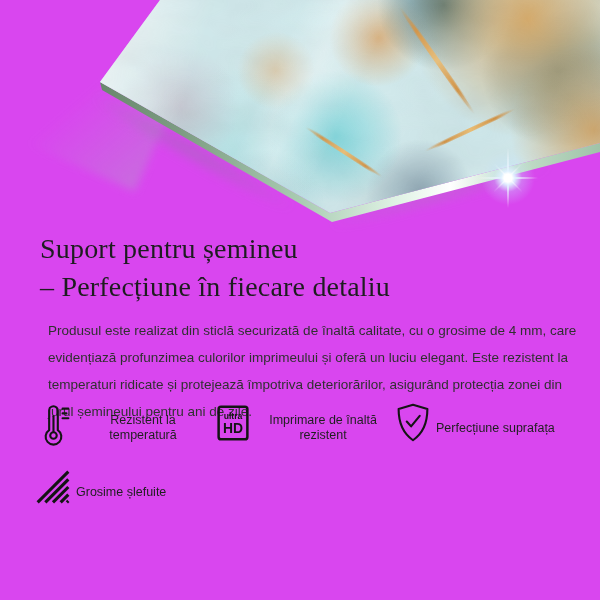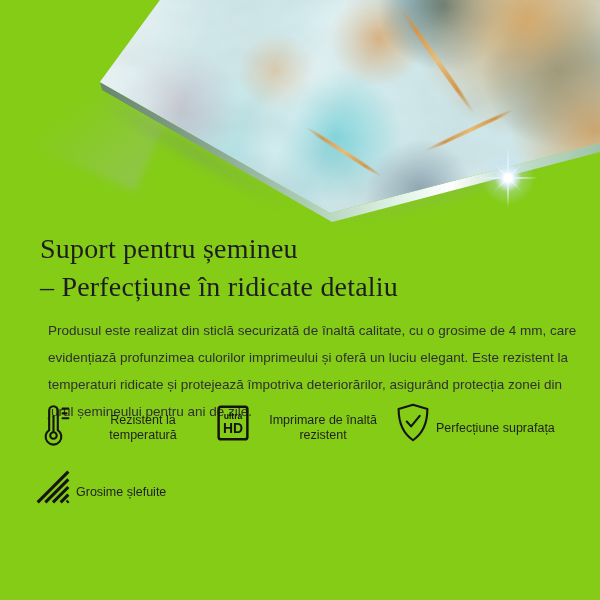--- a/index.html
+++ b/index.html
@@ -1,21 +1,21 @@
 <!DOCTYPE html>
 <html><head>
 <meta charset="utf-8">
 <style>
   html,body { margin:0; padding:0; }
   body {
     width:600px; height:600px; background:#ffffff;
     font-family:"Liberation Sans", sans-serif;
     -webkit-font-smoothing:antialiased;
   }
-  .page { position:relative; width:600px; height:600px; overflow:hidden; background:#84cc16; }
+  .page { position:relative; width:600px; height:600px; overflow:hidden; background:#d946ef; }
 
   
   .hero { position:absolute; left:0; top:0; width:600px; height:236px; }
 
   .under-shadow-left {
     position:absolute; left:96px; top:86px; width:260px; height:28px;
     transform:rotate(29.5deg); transform-origin:left top;
     background:radial-gradient(ellipse 60% 55% at 45% 35%, rgba(120,135,140,.35), rgba(120,135,140,0) 75%);
     filter:blur(5px);
   }
@@ -132,21 +132,21 @@
           <feColorMatrix type="saturate" values="0"></feColorMatrix>
         </filter>
         <rect width="600" height="236" filter="url(#marbleNoise)"></rect>
       </svg>
     </div>
     <div class="sparkle"></div>
   </div>
 
   <h1 class="heading">
     <span>Suport pentru șemineu</span>
-    <span>– Perfecțiune în ridicate detaliu</span>
+    <span>– Perfecțiune în fiecare detaliu</span>
   </h1>
 
   <p class="desc">Produsul este realizat din sticlă securizată de înaltă calitate, cu o grosime de 4 mm, care evidențiază profunzimea culorilor imprimeului și oferă un luciu elegant. Este rezistent la temperaturi ridicate și protejează împotriva deteriorărilor, asigurând protecția zonei din jurul șemineului pentru ani de zile.</p>
 
   <div class="features">
 
     <div class="feature">
       <div class="ficon">
         <svg width="46" height="46" viewBox="0 0 48 48" fill="none" stroke="#141414" stroke-width="2.2" stroke-linecap="round" stroke-linejoin="round">
           <path d="M20,31.5 a8.2,8.2 0 1 0 9,0 V11 a4.5,4.5 0 0 0 -9,0 Z"></path>

